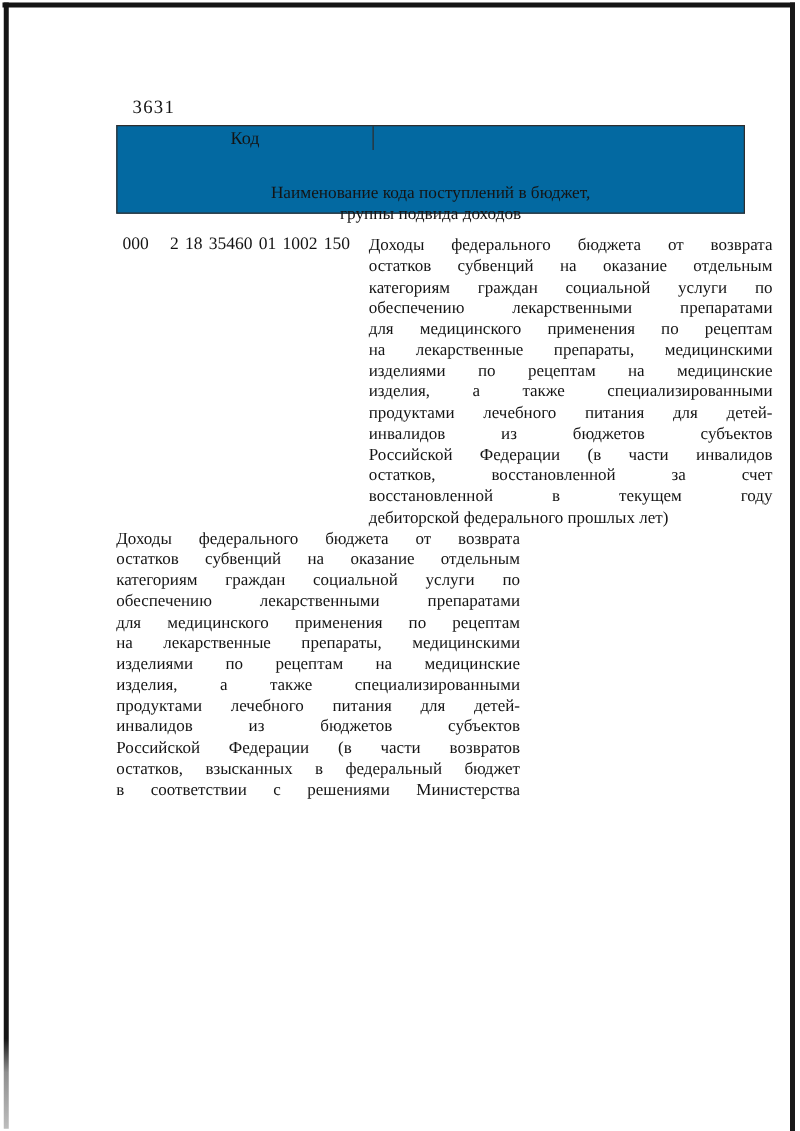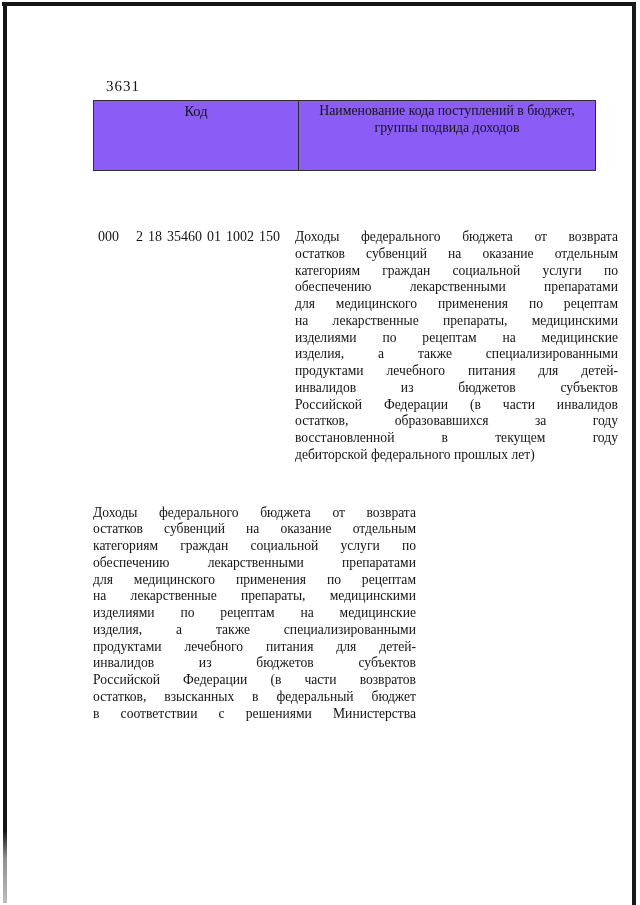--- a/index.html
+++ b/index.html
@@ -16,32 +16,33 @@
   .border-right { position: absolute; left: 632px; top: 2px; width: 4px; height: 903px; background: #191919; }
 
   .page-number {
     position: absolute; left: 106px; top: 78px; width: 503px;
     text-align: left; font-size: 15px; letter-spacing: 1px;
   }
 
   .thead {
     position: absolute; left: 93px; top: 100px; width: 503px; height: 71px;
     border: 1px solid #2e2e2e; box-sizing: border-box; display: flex;
-    background: #8b5cf6;
+    background: #0369a1;
+    flex-direction: column;
   }
   .th-code {
     width: 205px; box-sizing: border-box; border-right: 1px solid #2e2e2e;
     text-align: center; font-size: 14.5px; padding-top: 2px;
   }
   .th-name {
-    flex: 1; text-align: center; font-size: 13.8px; line-height: 16.5px; padding-top: 2px;
+    flex: 1; text-align: center; font-size: 13.8px; line-height: 16.5px; padding-top: 2px; margin-top: 24px;
   }
 
   .tbody { position: absolute; left: 93px; top: 188px; width: 525px; }
-  .row { display: flex; margin-top: 41px; }
+  .row { display: flex; }
   .code-cell {
     width: 202px; box-sizing: border-box; padding-left: 5px;
     font-size: 14px; line-height: 16.75px; white-space: nowrap;
   }
   .code-admin { display: inline-block; }
   .code-value { display: inline-block; margin-left: 17px; word-spacing: 1.5px; }
   .desc-cell { width: 323px; font-size: 13.6px; line-height: 16.75px; }
   .desc-cell .line { text-align: justify; text-align-last: justify; text-justify: inter-word; }
   .desc-cell .line.last { text-align-last: left; }
 </style>
@@ -71,21 +72,21 @@
           <div class="line">остатков субвенций на оказание отдельным</div>
           <div class="line">категориям граждан социальной услуги по</div>
           <div class="line">обеспечению лекарственными препаратами</div>
           <div class="line">для медицинского применения по рецептам</div>
           <div class="line">на лекарственные препараты, медицинскими</div>
           <div class="line">изделиями по рецептам на медицинские</div>
           <div class="line">изделия, а также специализированными</div>
           <div class="line">продуктами лечебного питания для детей-</div>
           <div class="line">инвалидов из бюджетов субъектов</div>
           <div class="line">Российской Федерации (в части инвалидов</div>
-          <div class="line">остатков, образовавшихся за году</div>
+          <div class="line">остатков, восстановленной за счет</div>
           <div class="line">восстановленной в текущем году</div>
           <div class="line last">дебиторской федерального прошлых лет)</div>
         </div>
       </div>
       <div class="row">
         <div class="desc-cell">
           <div class="line">Доходы федерального бюджета от возврата</div>
           <div class="line">остатков субвенций на оказание отдельным</div>
           <div class="line">категориям граждан социальной услуги по</div>
           <div class="line">обеспечению лекарственными препаратами</div>

